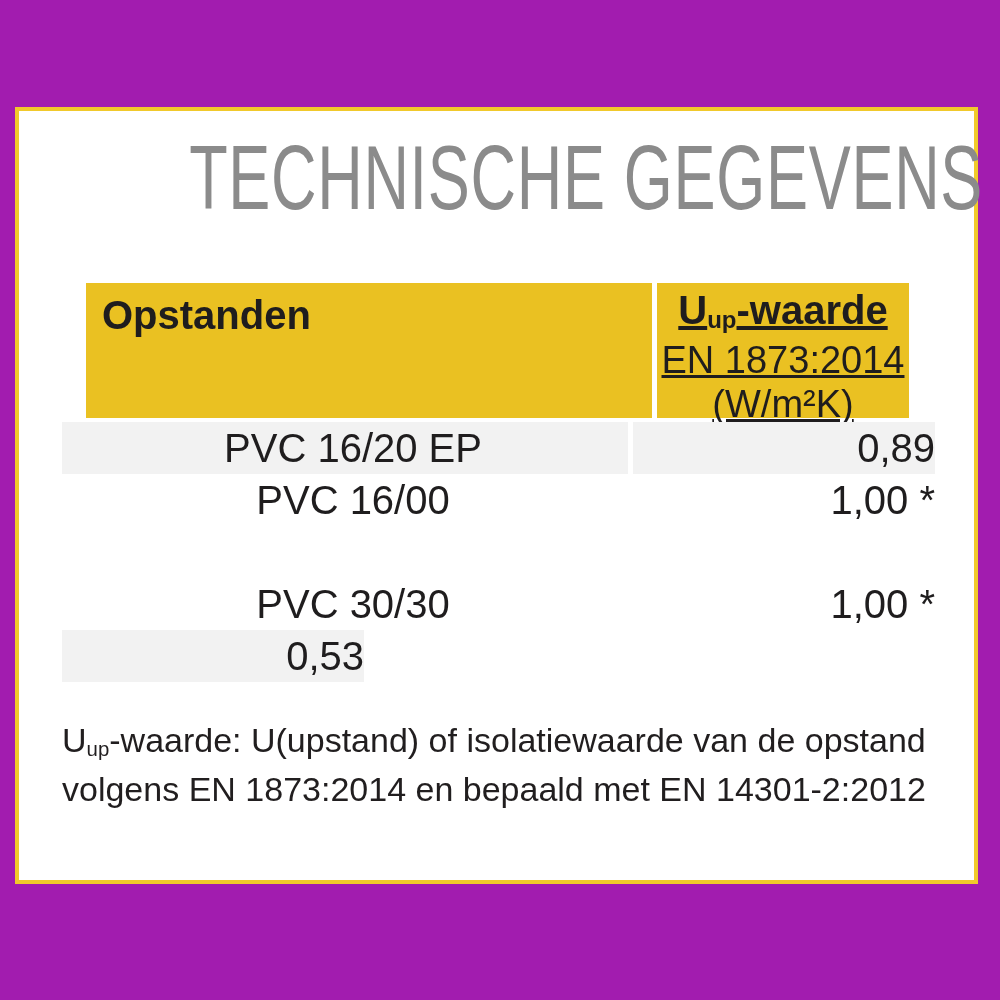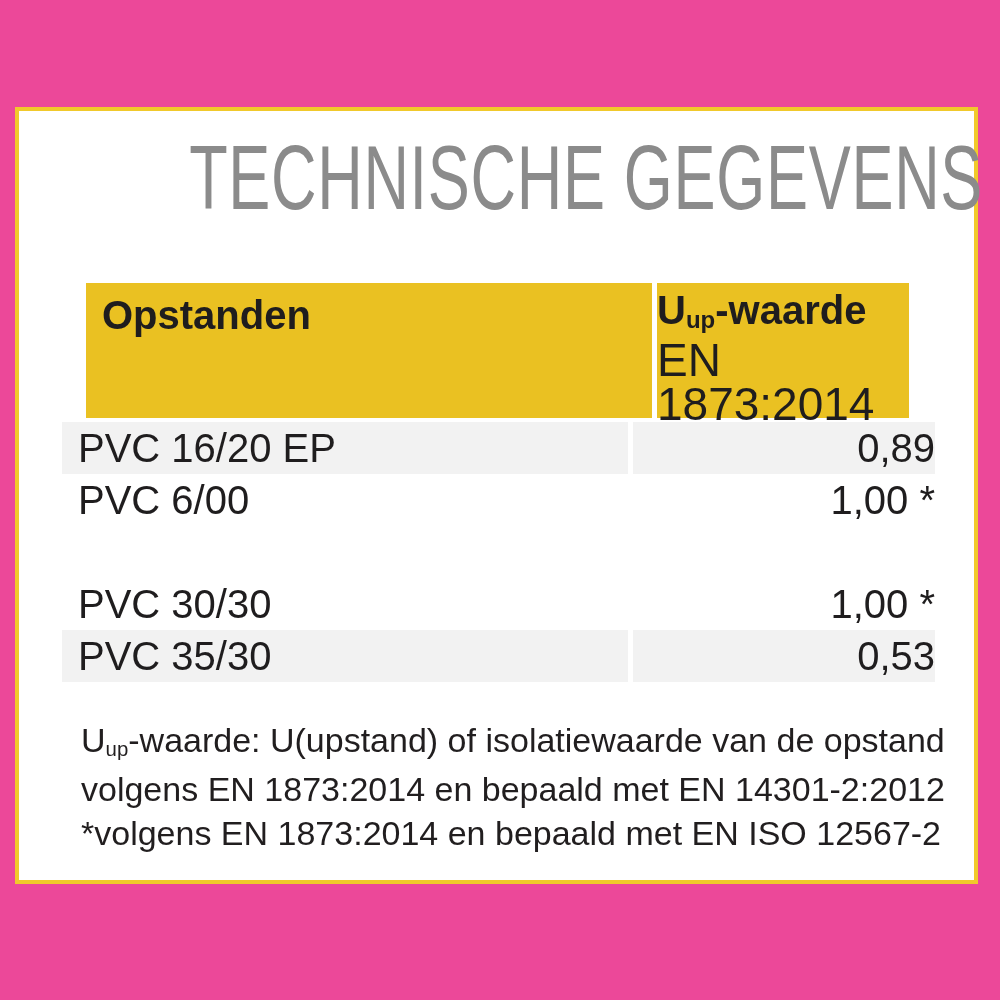--- a/index.html
+++ b/index.html
@@ -3,21 +3,21 @@
 <meta charset="utf-8">
 <style>
   * { margin: 0; padding: 0; box-sizing: border-box; }
   html, body {
     width: 1000px; height: 1000px;
     background: #ffffff;
     font-family: "Liberation Sans", sans-serif;
     color: #1f1d1e;
     overflow: hidden;
   }
-  .page { position: relative; width: 1000px; height: 1000px; background: #ec4899; }
+  .page { position: relative; width: 1000px; height: 1000px; background: #a21caf; }
 
   .frame {
     position: absolute;
     left: 15px; top: 107px;
     width: 963px; height: 777px;
     border: 4px solid #f1c92b;
     background: #ffffff;
   }
 
   .title-wrap { margin-top: 20px; height: 152px; text-align: center; }
@@ -36,45 +36,46 @@
   .ttable { margin-left: 43px; width: 873px; }
   .hrow { display: flex; gap: 5px; margin-bottom: 4px; }
   .hcell { background: #eac122; height: 135px; }
   .hcell.left {
     width: 566px;
     padding: 10px 0 0 16px;
     font-size: 40px;
     font-weight: 700;
     margin-left: 24px;
   }
-  .hcell.right { width: 252px; text-align: left; padding-top: 5px; }
+  .hcell.right { width: 252px; text-align: center; padding-top: 5px; text-decoration: underline; }
   .hline1 { font-size: 40px; font-weight: 700; line-height: 45px; }
-  .hline2, .hline3 { font-size: 46px; font-weight: 400; line-height: 44px; }
+  .hline2, .hline3 { font-size: 38px; font-weight: 400; line-height: 44px; }
 
   .drow { display: flex; gap: 5px; height: 52px; }
   .drow .cl {
     width: 566px; padding-left: 16px;
     font-size: 40px; line-height: 52px;
     white-space: nowrap;
+    text-align: center;
   }
   .drow .cv {
     width: 302px; text-align: right;
     font-size: 40px; line-height: 52px;
   }
   .drow.odd .cl, .drow.odd .cv { background: #f2f2f2; }
 
   .sb {
     font-size: 0.60em;
     position: relative;
     bottom: -0.18em;
     letter-spacing: 0;
   }
 
   .footnote { margin: 36px 0 0 43px; font-size: 34px; line-height: 44px; color: #211e1f; }
-  .footnote p { white-space: nowrap; margin-left: 19px; }
+  .footnote p { white-space: nowrap; }
 </style>
 </head>
 <body>
 
 <div class="page">
   <div class="frame">
 
     <div class="title-wrap">
       <div class="title">TECHNISCHE GEGEVENS</div>
     </div>
@@ -88,36 +89,34 @@
           <div class="hline2">EN 1873:2014</div>
           <div class="hline3">(W/m²K)</div>
         </div>
       </div>
 
       <div class="drow odd">
         <div class="cl">PVC 16/20 EP</div>
         <div class="cv">0,89</div>
       </div>
       <div class="drow">
-        <div class="cl">PVC 6/00</div>
+        <div class="cl">PVC 16/00</div>
         <div class="cv">1,00 *</div>
       </div>
       <div class="drow odd">
       </div>
       <div class="drow">
         <div class="cl">PVC 30/30</div>
         <div class="cv">1,00 *</div>
       </div>
       <div class="drow odd">
-        <div class="cl">PVC 35/30</div>
         <div class="cv">0,53</div>
       </div>
 
     </div>
 
     <div class="footnote">
       <p><span>U</span><span class="sb">up</span><span>-waarde: U(upstand) of isolatiewaarde van de opstand</span></p>
       <p>volgens EN 1873:2014 en bepaald met EN 14301-2:2012</p>
-      <p>*volgens EN 1873:2014 en bepaald met EN ISO 12567-2</p>
     </div>
 
   </div>
 </div>
 
 </body></html>

